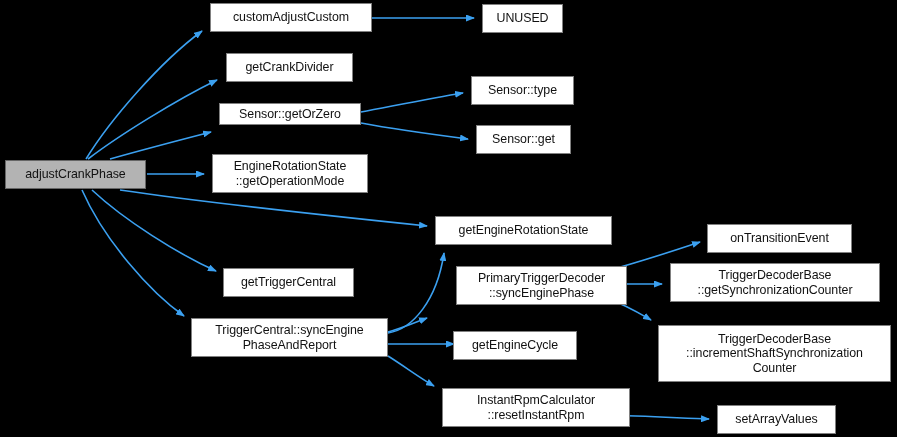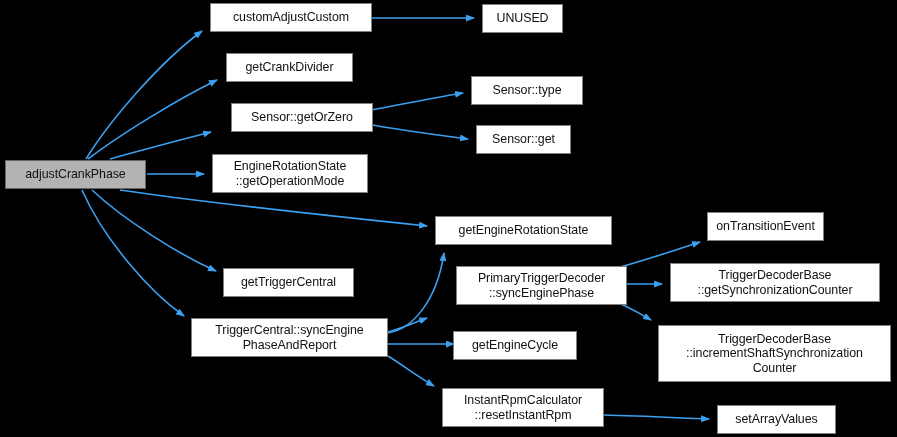--- a/index.html
+++ b/index.html
@@ -74,36 +74,36 @@
         <path d="M 606,284 L 662,284" fill="none" stroke="#3ba0f0" stroke-width="1.6" marker-end="url(#arrowhead)"></path>
         <path d="M 606,298 C 626,305 639,313 651,320" fill="none" stroke="#3ba0f0" stroke-width="1.6" marker-end="url(#arrowhead)"></path>
         <path d="M 604,415 C 645,416 681,418 709,419" fill="none" stroke="#3ba0f0" stroke-width="1.6" marker-end="url(#arrowhead)"></path>
       </g>
   </svg>
 
   <div id="node-layer">
       <div class="node root" style="left: 5px; top: 160px; width: 141px; height: 29px; text-align: right;">adjustCrankPhase</div>
       <div class="node" style="left: 210px; top: 3px; width: 162px; height: 29px;">customAdjustCustom</div>
       <div class="node" style="left: 226px; top: 53px; width: 127px; height: 29px;">getCrankDivider</div>
-      <div class="node" style="left: 219px; top: 103px; width: 142px; height: 29px; margin-left: 12px;">Sensor::getOrZero</div>
+      <div class="node" style="left: 219px; top: 103px; width: 142px; height: 22px;">Sensor::getOrZero</div>
       <div class="node" style="left: 212px; top: 154px; width: 156px; height: 39px;">EngineRotationState
 ::getOperationMode</div>
       <div class="node" style="left: 482px; top: 4px; width: 81px; height: 29px; text-align: center;">UNUSED</div>
-      <div class="node" style="left: 471px; top: 76px; width: 112px; height: 29px;">Sensor::type</div>
+      <div class="node" style="left: 471px; top: 76px; width: 103px; height: 29px;">Sensor::type</div>
       <div class="node" style="left: 476px; top: 125px; width: 95px; height: 29px;">Sensor::get</div>
       <div class="node" style="left: 435px; top: 216px; width: 177px; height: 29px;">getEngineRotationState</div>
       <div class="node" style="left: 223px; top: 268px; width: 131px; height: 29px;">getTriggerCentral</div>
       <div class="node" style="left: 435px; top: 266px; width: 171px; height: 39px; margin-left: 21px;">PrimaryTriggerDecoder
 ::syncEnginePhase</div>
       <div class="node" style="left: 191px; top: 318px; width: 197px; height: 39px;">TriggerCentral::syncEngine
 PhaseAndReport</div>
       <div class="node" style="left: 453px; top: 331px; width: 124px; height: 29px;">getEngineCycle</div>
-      <div class="node" style="left: 442px; top: 388px; width: 162px; height: 39px;">InstantRpmCalculator
+      <div class="node" style="left: 442px; top: 388px; width: 188px; height: 39px;">InstantRpmCalculator
 ::resetInstantRpm</div>
-      <div class="node" style="left: 707px; top: 212px; width: 117px; height: 29px;">onTransitionEvent</div>
+      <div class="node" style="left: 707px; top: 224px; width: 145px; height: 29px;">onTransitionEvent</div>
       <div class="node" style="left: 670px; top: 263px; width: 210px; height: 39px;">TriggerDecoderBase
 ::getSynchronizationCounter</div>
       <div class="node" style="left: 658px; top: 325px; width: 233px; height: 57px;">TriggerDecoderBase
 ::incrementShaftSynchronization
 Counter</div>
       <div class="node" style="left: 717px; top: 405px; width: 119px; height: 29px;">setArrayValues</div>
     </div>
 
 </div>
 

